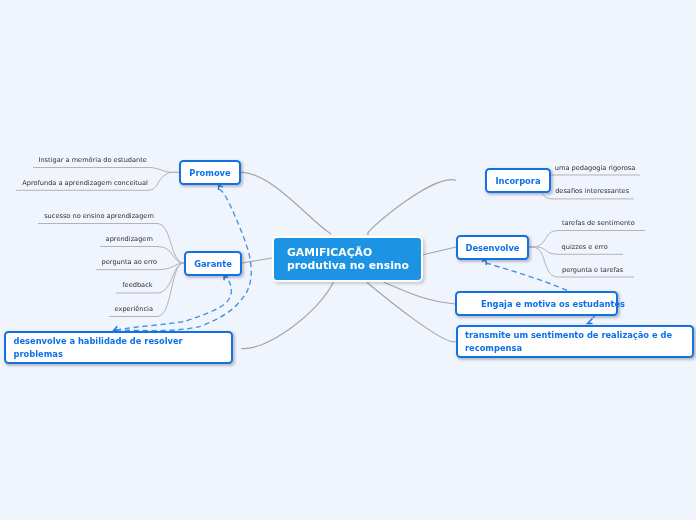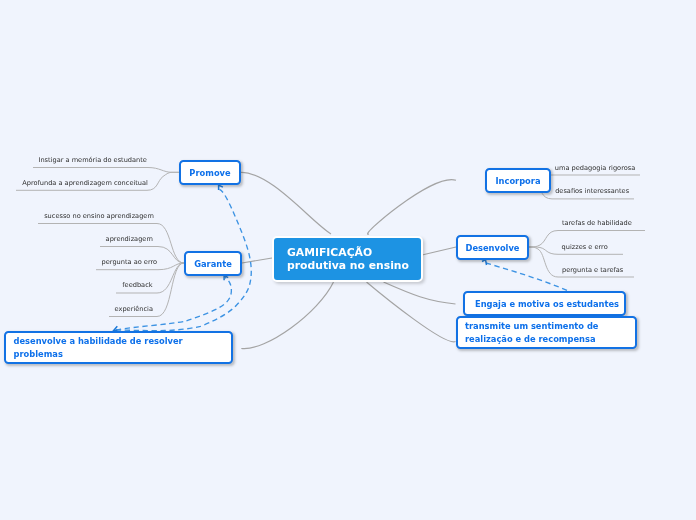--- a/index.html
+++ b/index.html
@@ -94,36 +94,36 @@
   </div>
 
   <div class="node" style="left:456px;top:168px;width:66px;height:25px;justify-content:center;margin-left:29px;">
     <span style="text-align:center;">Incorpora</span>
   </div>
 
   <div class="node" style="left:456px;top:235px;width:73px;height:25px;justify-content:center;">
     <span style="text-align:center;">Desenvolve</span>
   </div>
 
-  <div class="node" style="left:455px;top:291px;width:163px;height:25px;padding:0 10px;margin-left:8px;">
+  <div class="node" style="left:455px;top:291px;width:163px;height:25px;padding:0 24px;">
     <span style="white-space:nowrap;">Engaja e motiva os estudantes</span>
   </div>
 
-  <div class="node" style="left:456px;top:316px;width:181px;height:33px;padding:0 7px;line-height:12.5px;">
+  <div class="node" style="left:456px;top:325px;width:238px;height:33px;padding:0 7px;line-height:12.5px;">
     <span>transmite um sentimento de realização e de recompensa</span>
   </div>
 
   <div>
     <div class="leaf" style="left:38.5px;top:157px;"><span>Instigar a memória do estudante</span></div>
     <div class="leaf" style="left:22.2px;top:180px;"><span>Aprofunda a aprendizagem conceitual</span></div>
     <div class="leaf" style="left:44.2px;top:213.2px;"><span>sucesso no ensino aprendizagem</span></div>
     <div class="leaf" style="left:105.6px;top:236.2px;"><span>aprendizagem</span></div>
     <div class="leaf" style="left:101.6px;top:259.2px;"><span>pergunta ao erro</span></div>
     <div class="leaf" style="left:122.3px;top:282.4px;"><span>feedback</span></div>
     <div class="leaf" style="left:114.6px;top:305.5px;"><span>experiência</span></div>
     <div class="leaf" style="left:554.8px;top:165.2px;"><span>uma pedagogia rigorosa</span></div>
     <div class="leaf" style="left:555.2px;top:188.4px;"><span>desafios interessantes</span></div>
-    <div class="leaf" style="left:561.9px;top:220.4px;"><span>tarefas de habilidade</span></div>
+    <div class="leaf" style="left:561.9px;top:220.4px;"><span>tarefas de sentimento</span></div>
     <div class="leaf" style="left:561.6px;top:244.2px;"><span>quizzes e erro</span></div>
     <div class="leaf" style="left:562px;top:267.4px;"><span>pergunta e tarefas</span></div>
   </div>
 
 </div>
 
 </body></html>

